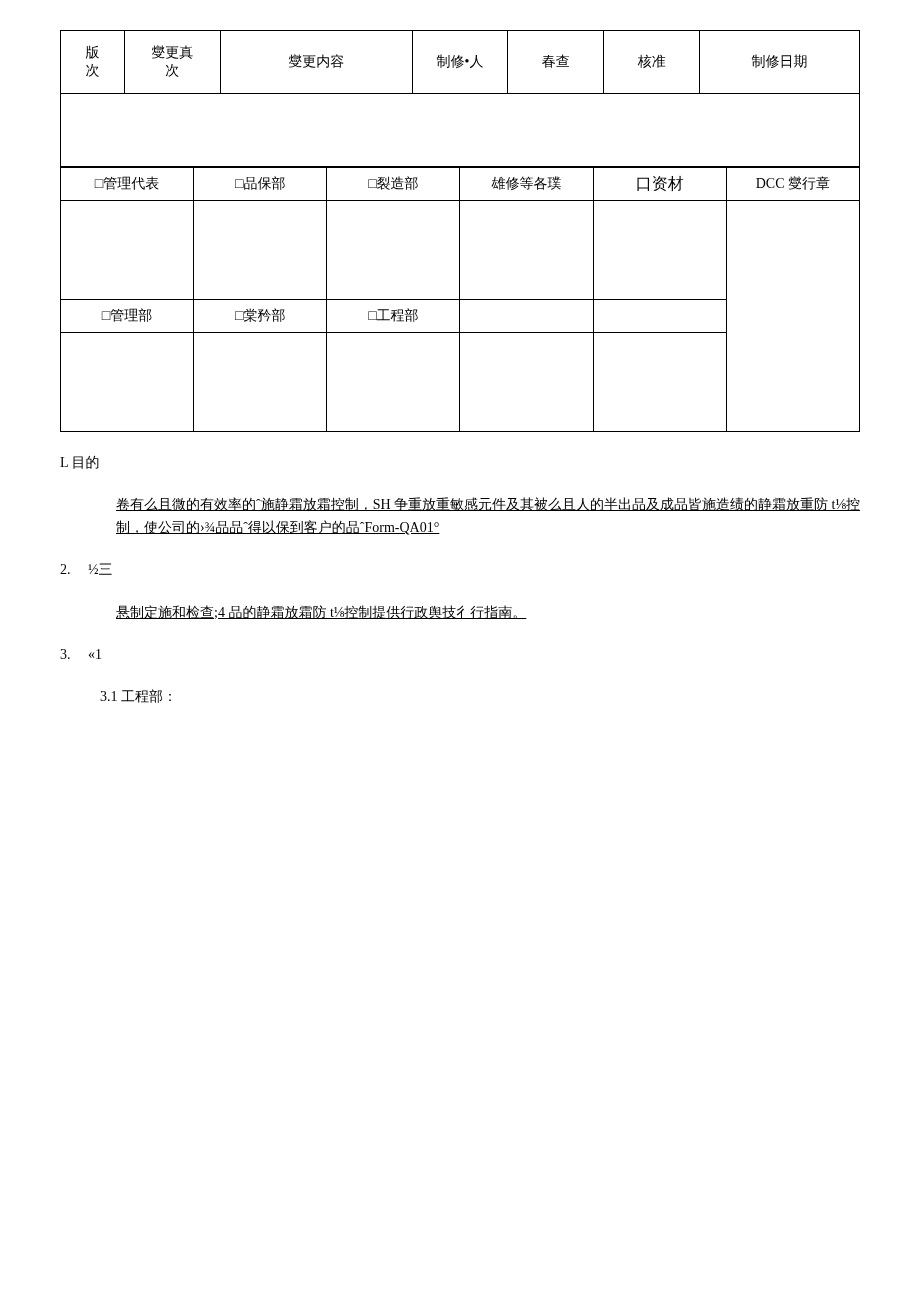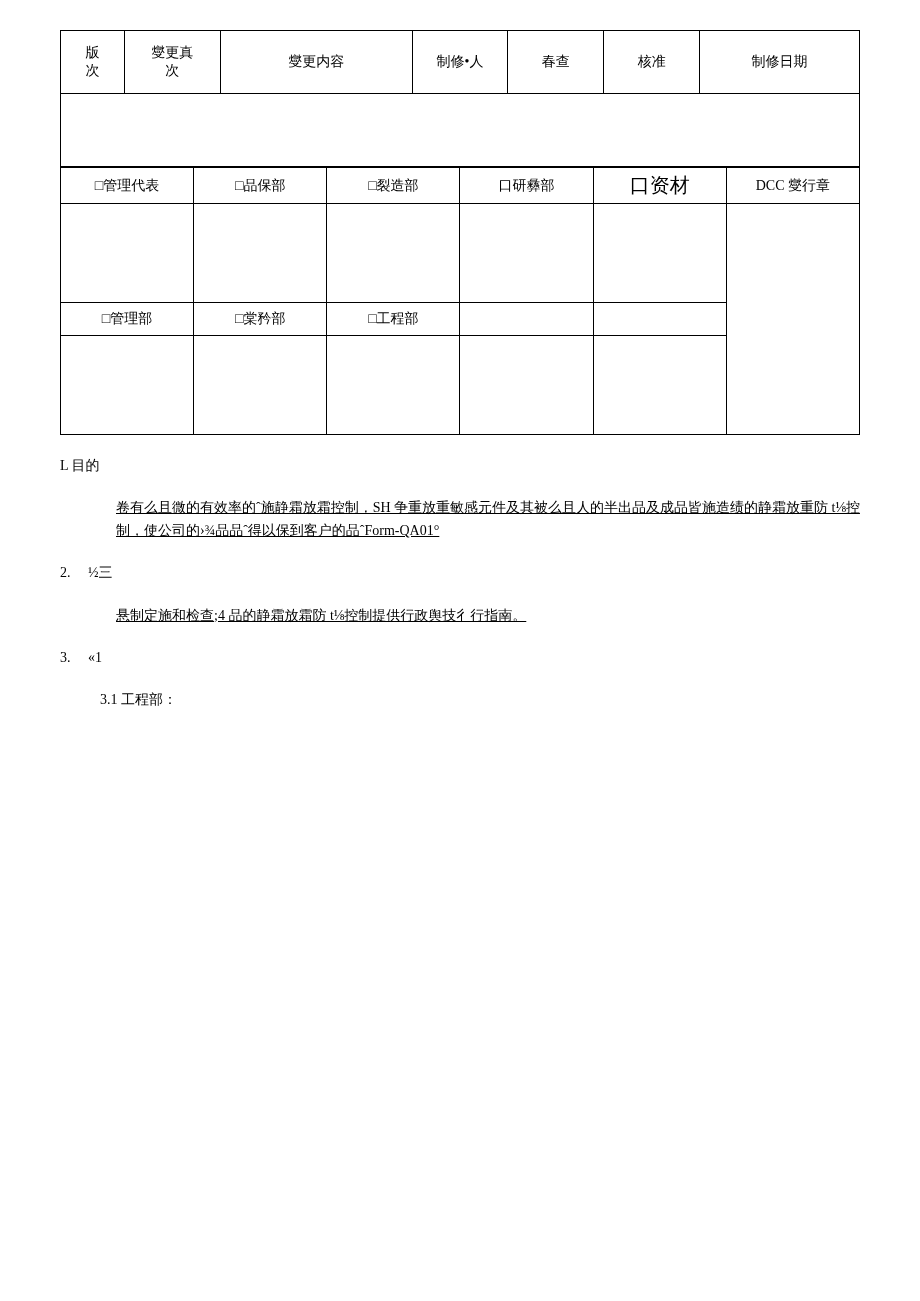--- a/index.html
+++ b/index.html
@@ -32,21 +32,21 @@
   .content {
     margin-top: 10px;
     line-height: 1.6;
   }
   .content p { margin: 20px 0; }
   .indent1 { padding-left: 56px; text-decoration: underline; }
   .indent2 { padding-left: 40px; }
   .numline { display: flex; }
   .numline .num { width: 28px; flex-shrink:0; }
   .numline .rest { flex:1; }
-  .c-big { font-size: 20px; }
+  .c-big { font-size: 16px; }
 </style>
 </head>
 <body>
 
 <table class="table1">
   <tbody>
       <tr>
     <th style="width:8%">版次</th>
     <th style="width:12%">燮更真次</th>
     <th style="width:24%">燮更内容</th>
@@ -60,21 +60,21 @@
   </tr>
 </tbody>
   </table>
 
 <table class="table2" style="border-top:none">
   <tbody>
       <tr>
     <td style="width:16.6%">□管理代表</td>
     <td style="width:16.6%">□品保部</td>
     <td style="width:16.6%">□裂造部</td>
-    <td style="width:16.6%">口研彝部</td>
+    <td style="width:16.6%">雄修等各璞</td>
     <td style="width:16.6%" class="c-big">口资材</td>
     <td style="width:16.6%">DCC 燮行章</td>
   </tr>
   <tr class="sigrow">
     <td></td>
     <td></td>
     <td></td>
     <td></td>
     <td></td>
     <td rowspan="3"></td>

